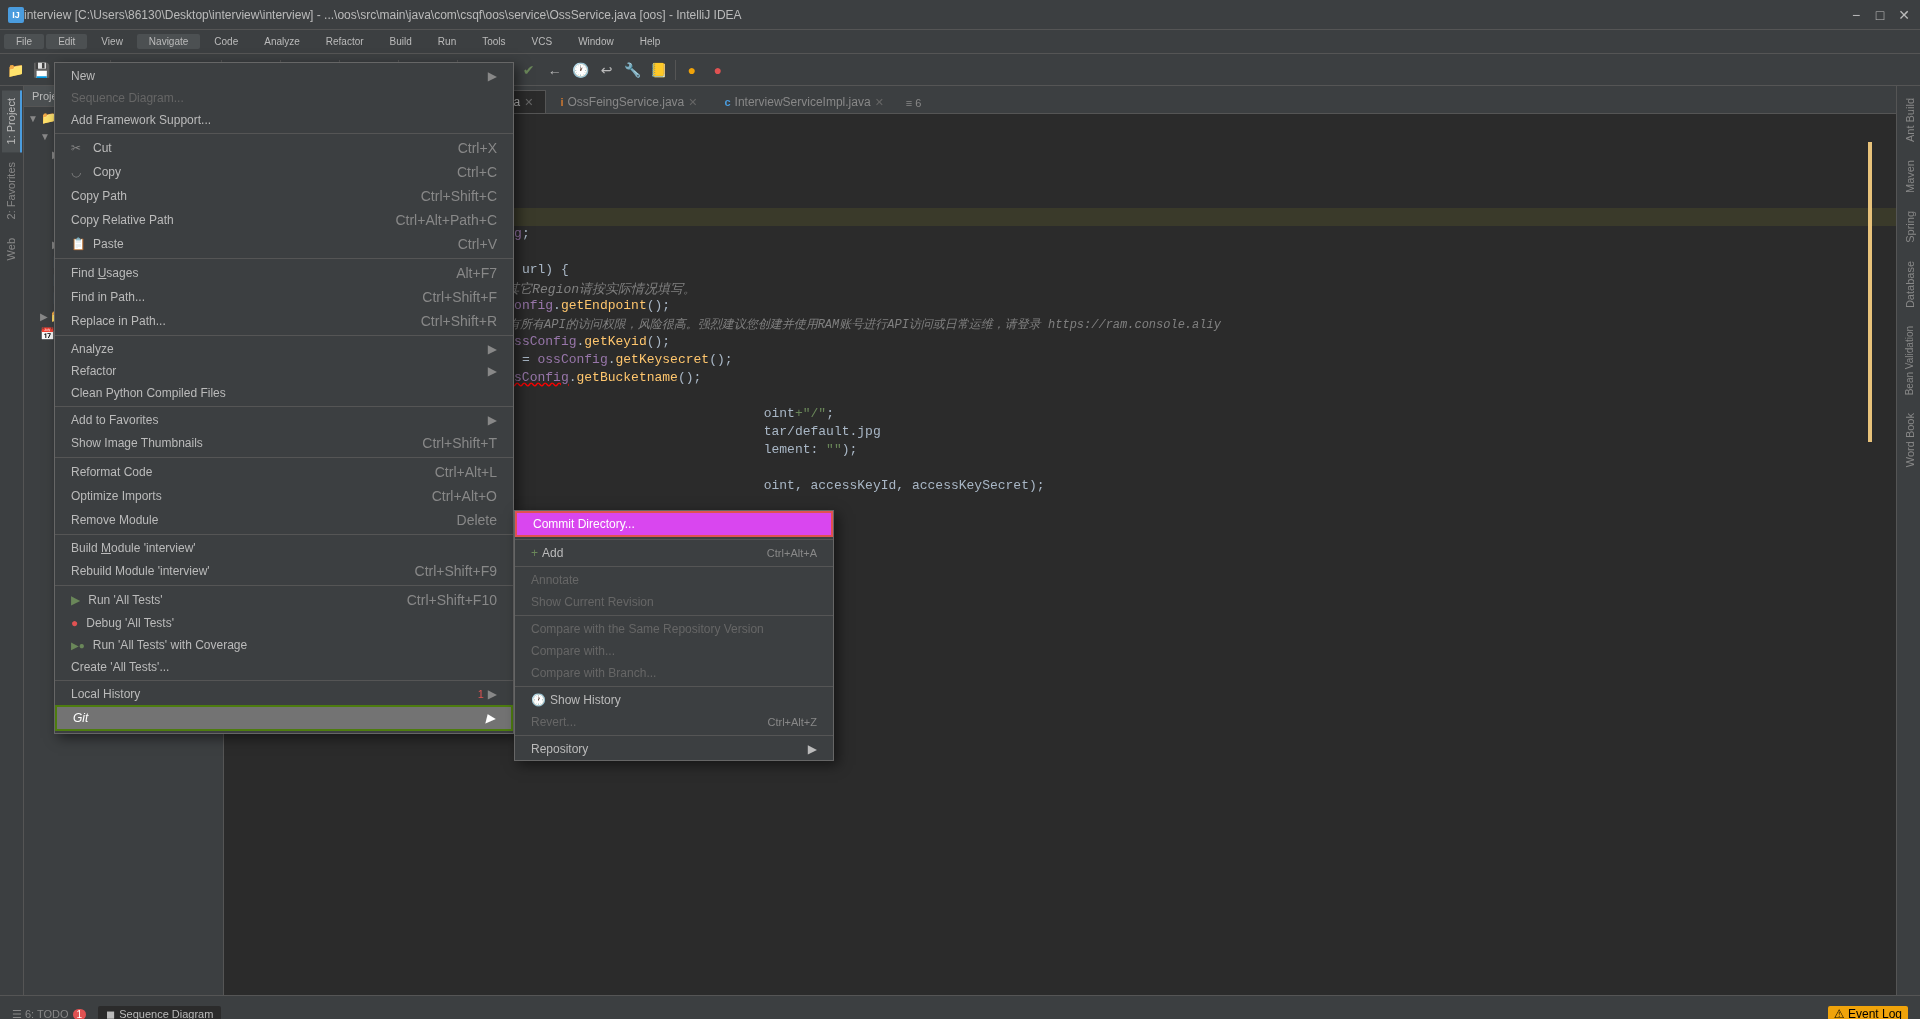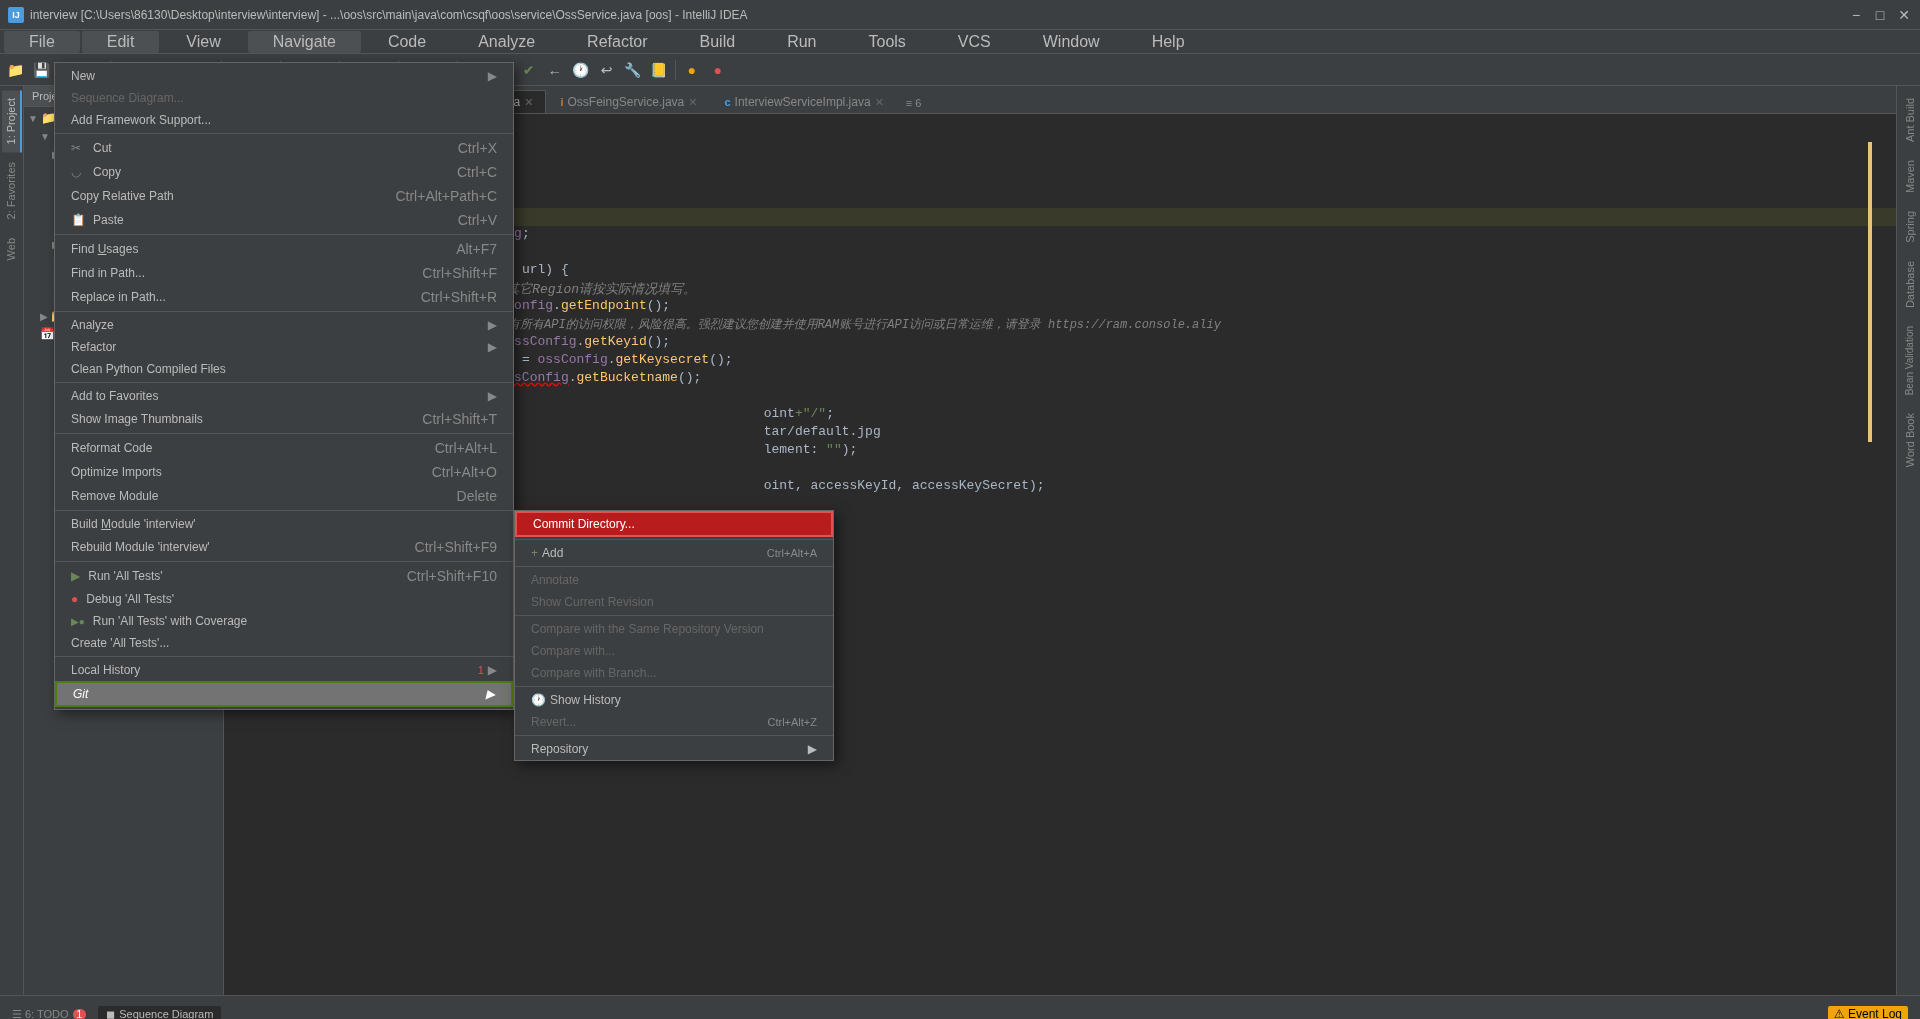--- a/index.html
+++ b/index.html
@@ -20,21 +20,20 @@
       height: 30px;
       display: flex;
       align-items: center;
       padding: 0 8px;
       border-bottom: 1px solid #555;
       justify-content: space-between;
     }
     #title-bar .title-left {
       display: flex;
       align-items: center;
-      gap: 6px;
       font-size: 12px;
       color: #bbb;
       justify-content: space-between;
     }
     #title-bar .title-left .app-icon {
       width: 16px;
       height: 16px;
       background: #4a9cde;
       border-radius: 2px;
       display: flex;
@@ -63,24 +62,24 @@
     #menu-bar {
       background: #3c3f41;
       height: 24px;
       display: flex;
       align-items: center;
       padding: 0 4px;
       border-bottom: 1px solid #555;
       gap: 2px;
     }
     .menu-item {
-      padding: 2px 25px;
-      cursor: pointer;
-      color: #bbb;
-      font-size: 16px;
+      padding: 2px 12px;
+      cursor: pointer;
+      color: #bbb;
+      font-size: 10px;
       border-radius: 2px;
     }
     .menu-item:hover, .menu-item.active {
       background: #4c5052;
     }
 
     
     #toolbar {
       background: #3c3f41;
       height: 32px;
@@ -374,21 +373,21 @@
       align-items: center;
       padding: 4px 16px;
       cursor: pointer;
       color: #bbb;
       justify-content: space-between;
     }
     .vcs-item.disabled {
       color: #666;
     }
     .vcs-item.highlighted {
-      background: #b91c1c;
+      background: #d946ef;
       color: white;
       border: 2px solid #e05252;
     }
     .vcs-item .shortcut {
       color: #888;
       font-size: 11px;
     }
     .vcs-sep {
       height: 1px;
       background: #555;
@@ -767,20 +766,26 @@
     </div>
     <div class="ctx-item">
       <div class="item-left">
         <span class="check-icon">◡</span>
         <span>Copy</span>
       </div>
       <span class="shortcut">Ctrl+C</span>
     </div>
     <div class="ctx-item">
       <div class="item-left">
+          <span>Copy Path</span>
+        </div>
+      <span class="shortcut">Ctrl+Shift+C</span>
+    </div>
+    <div class="ctx-item">
+      <div class="item-left">
           <span>Copy Relative Path</span>
         </div>
       <span class="shortcut">Ctrl+Alt+Path+C</span>
     </div>
     <div class="ctx-item">
       <div class="item-left">
         <span class="check-icon">📋</span>
         <span>Paste</span>
       </div>
       <span class="shortcut">Ctrl+V</span>

